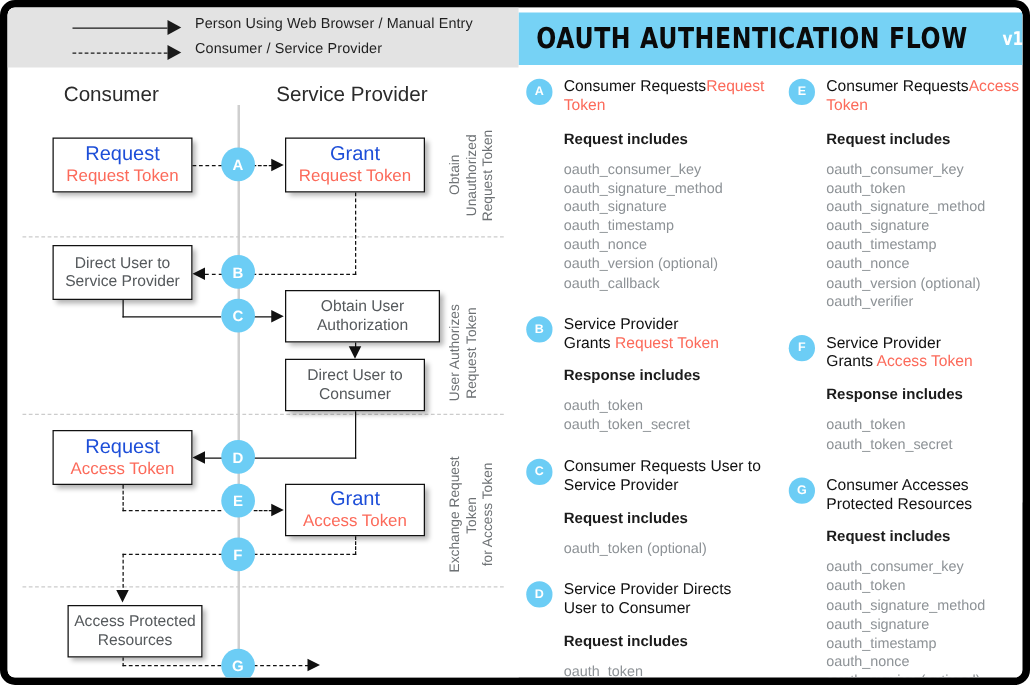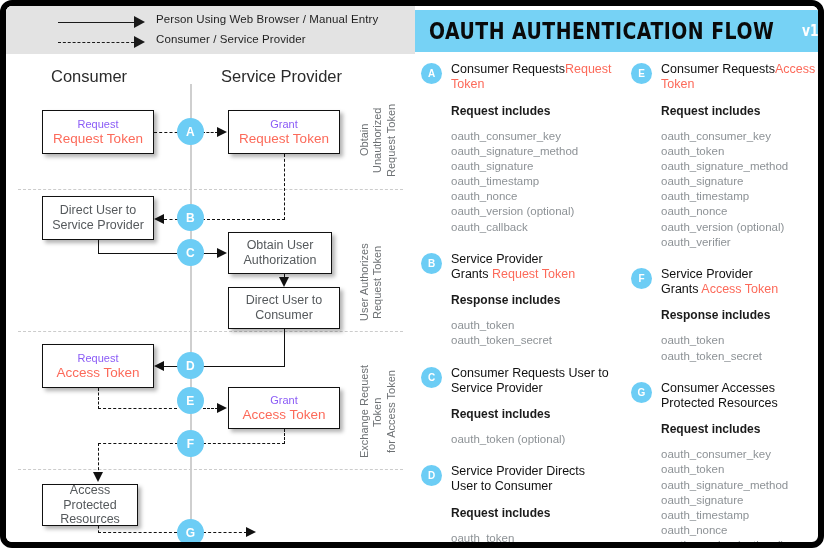--- a/index.html
+++ b/index.html
@@ -99,32 +99,32 @@
     background: #ffffff;
     border: 1.6px solid #111111;
     box-shadow: 3px 3px 4px rgba(0,0,0,0.30);
     display: flex;
     flex-direction: column;
     align-items: center;
     justify-content: center;
     text-align: center;
     line-height: 1.18;
   }
-  .node .l1 { font-size: 11px; color: #8b5cf6; text-align: right; }
+  .node .l1 { font-size: 16px; color: #1d4ed8; text-align: right; }
   .node .l2 { font-size: 13.5px; color: #fc6a5a; }
   .node .solo { font-size: 12.5px; color: #55595c; }
 
   #node-a-left  { left: 36px;  top: 104px; width: 112px; height: 44px; }
   #node-a-right { left: 222px; top: 104px; width: 112px; height: 44px; }
   #node-b-left  { left: 36px;  top: 190px; width: 112px; height: 44px; }
-  #node-c-right { left: 222px; top: 226px; width: 104px; height: 42px; }
+  #node-c-right { left: 222px; top: 226px; width: 124px; height: 42px; }
   #node-d-right { left: 222px; top: 281px; width: 112px; height: 42px; }
   #node-d-left  { left: 36px;  top: 338px; width: 112px; height: 44px; }
   #node-e-right { left: 222px; top: 381px; width: 112px; height: 42px; }
-  #node-g-left  { left: 36px;  top: 478px; width: 96px; height: 42px; align-items: flex-end; }
+  #node-g-left  { left: 48px;  top: 478px; width: 108px; height: 42px; align-items: flex-end; }
 
   
   .badge {
     position: absolute;
     width: 27px; height: 27px;
     border-radius: 50%;
     background: #6ccdf5;
     color: #ffffff;
     font-size: 12px;
     font-weight: bold;

